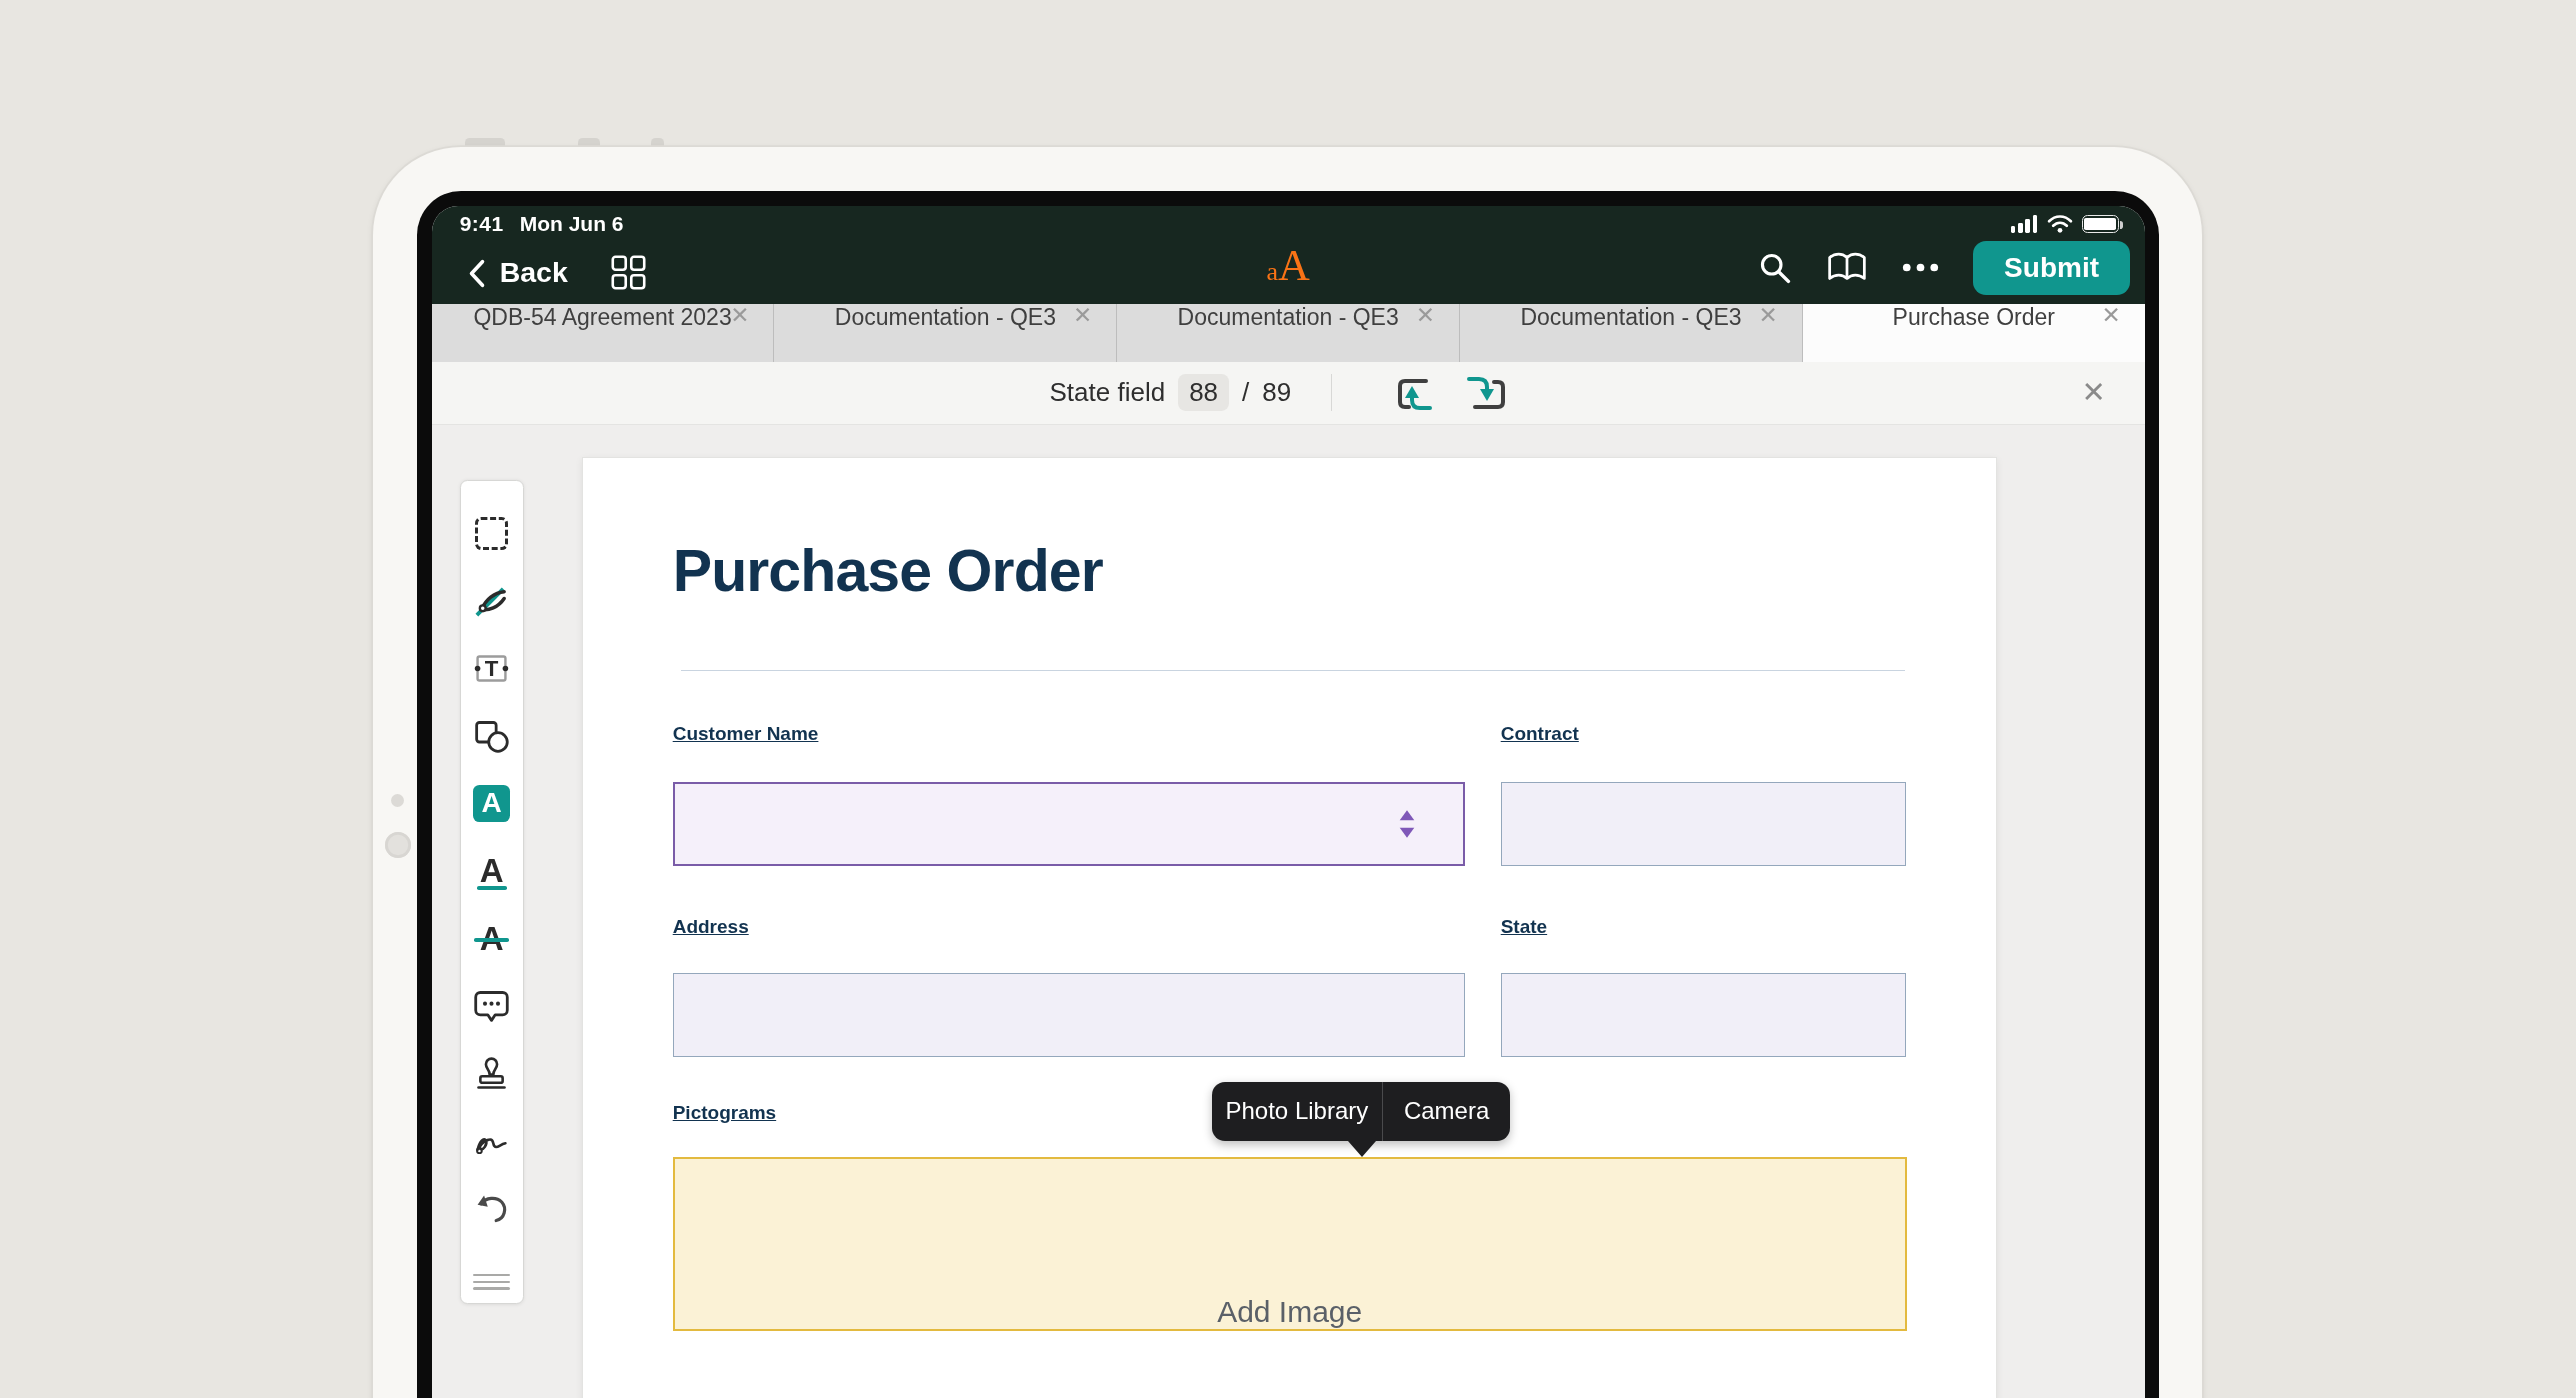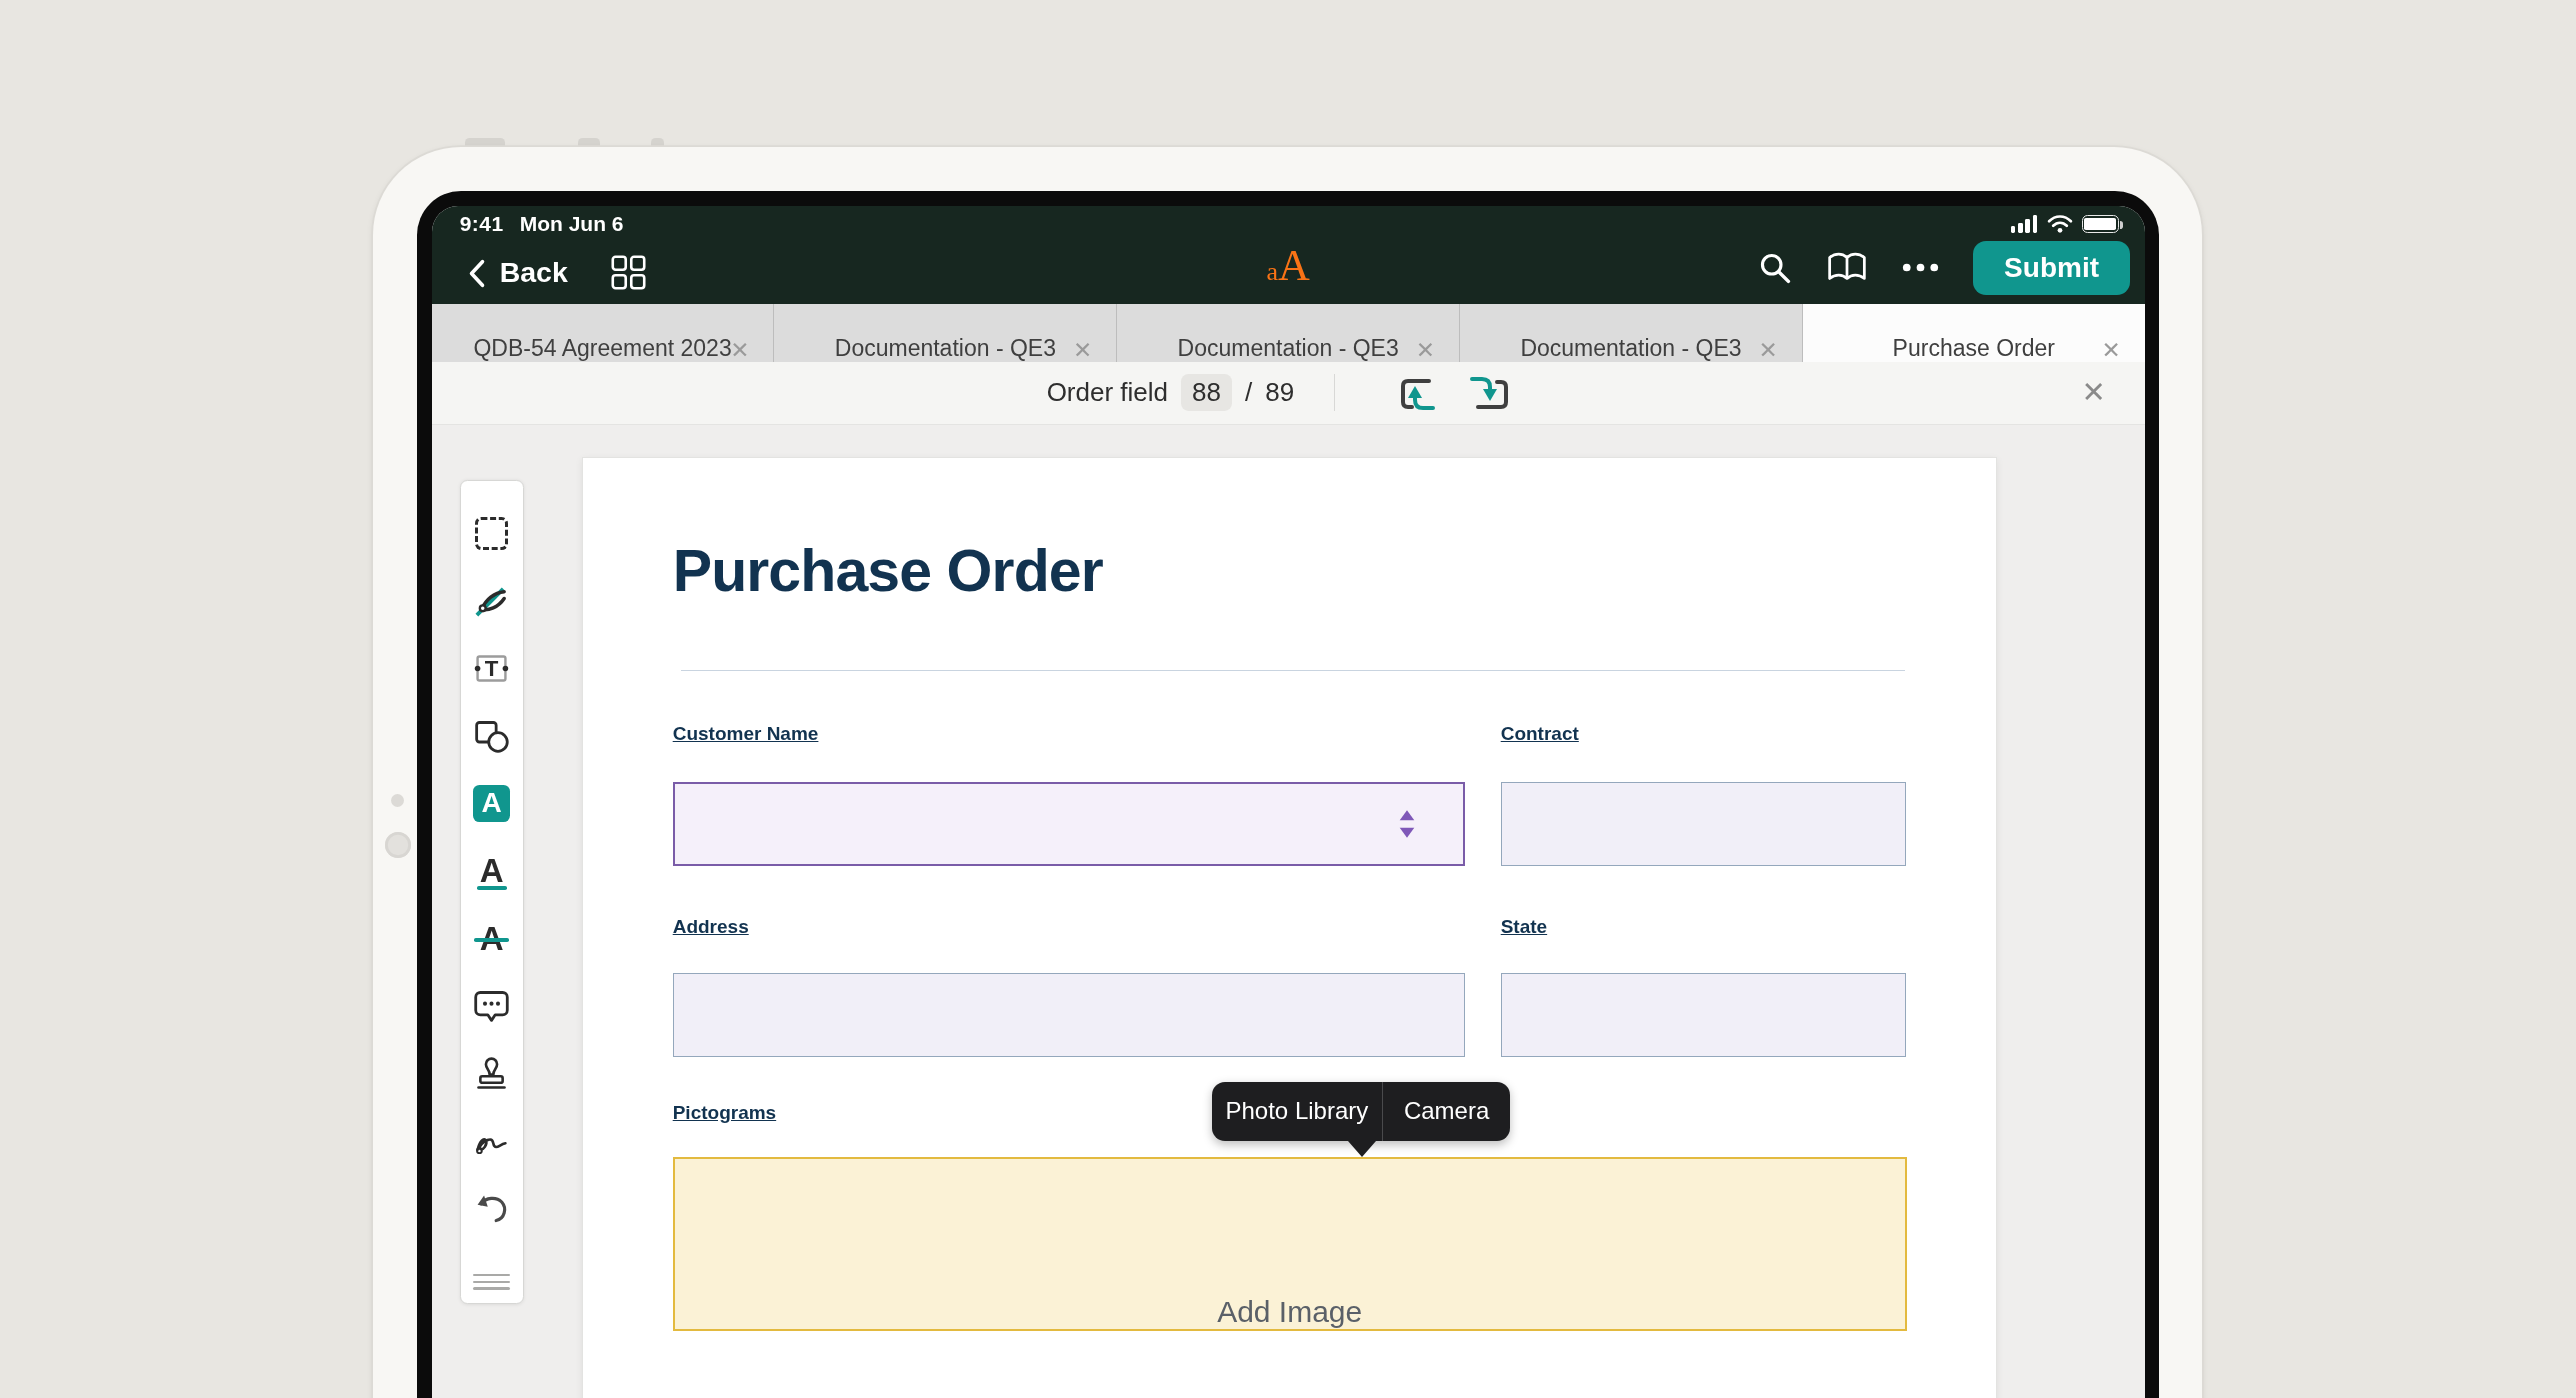--- a/index.html
+++ b/index.html
@@ -33,21 +33,21 @@
   .nav-center { position:absolute; left:0; right:0; bottom:13px; text-align:center; pointer-events:none; }
   .logo { font-family:"Liberation Serif", serif; color:#f97316; }
   .logo .sm { font-size:26px; } .logo .lg { font-size:44px; }
   .nav-right { position:absolute; right:14.7px; bottom:9.2px; display:flex; align-items:center; gap:33px; }
   .icon-btn { display:flex; align-items:center; justify-content:center; cursor:pointer; }
   .submit { background:#10968E; color:#FFF; font-size:28px; font-weight:700; border:none;
             border-radius:13px; padding:11px 31px; cursor:pointer; }
 
   
   .tabbar { display:flex; width:100%; height:58px; background:#D4D4D4; }
-  .tab { flex:1; display:flex; align-items:flex-end; justify-content:center; gap:0;
+  .tab { flex:1; display:flex; align-items:flex-start; justify-content:center; gap:0;
          background:#DCDCDC; border-right:0.9px solid #BDBDBD; position:relative; cursor:pointer; }
   .tab:last-child { border-right:none; }
   .tab.active { background:#FCFCFC; }
   .tab-label { font-size:23px; color:#3F3F3F; }
   .tab-close { position:absolute; right:24px; font-size:23px; color:#9A9A9A; cursor:pointer; line-height:1; }
 
   
   .fieldnav { position:relative; width:100%; height:63px; background:#F5F5F3; border-bottom:0.9px solid #E4E4E2;
               display:flex; align-items:center; justify-content:center; gap:0; }
   .fn-group { display:flex; align-items:center; gap:13px; }
@@ -195,21 +195,21 @@
             <span class="tab-close">✕</span>
           </div>
           <div class="tab active">
             <span class="tab-label">Purchase Order</span>
             <span class="tab-close">✕</span>
           </div>
         </div>
 
         <div class="fieldnav">
           <div class="fn-group">
-            <span class="fn-label">Order field</span>
+            <span class="fn-label">State field</span>
             <span class="fn-badge">88</span>
             <span class="fn-sep">/</span>
             <span class="fn-total">89</span>
           </div>
           <div class="fn-div"></div>
           <div class="fn-btn">
             <svg width="48" height="44" viewBox="0 0 46 44">
               <path d="M38 10 H17 Q12 10 12 15 V31 Q12 36 17 36 H21" stroke="#3F3F3F" stroke-width="4" fill="none" stroke-linecap="round"></path>
               <path d="M42 37 H32 Q24 37 24 29 V26" stroke="#10968E" stroke-width="4" fill="none" stroke-linecap="round"></path>
               <polygon points="24,15 17,27 31,27" fill="#10968E"></polygon>

